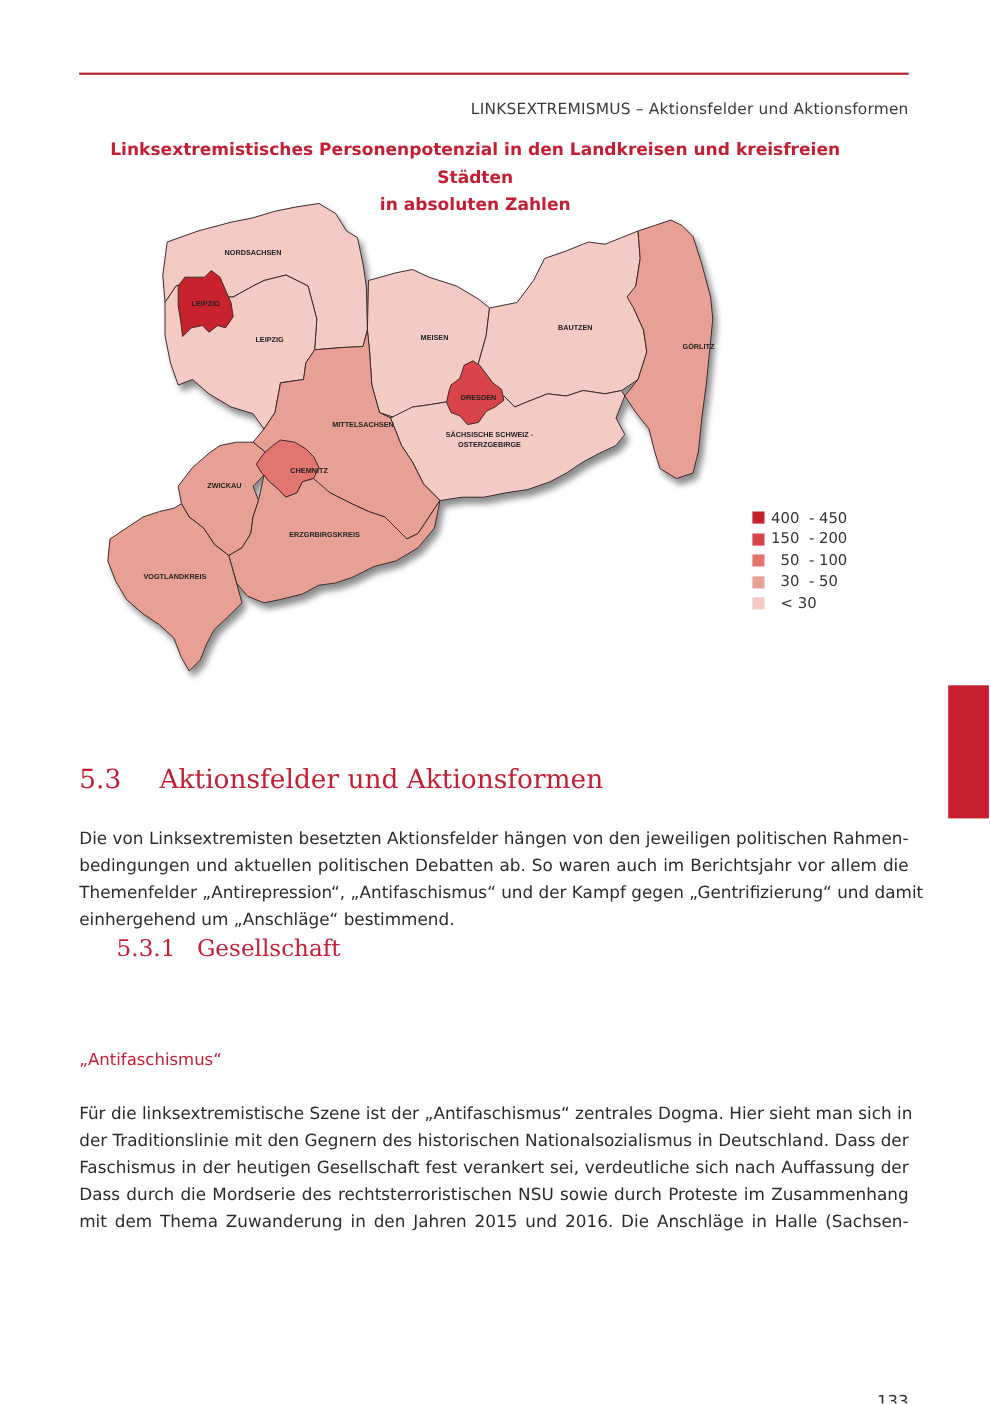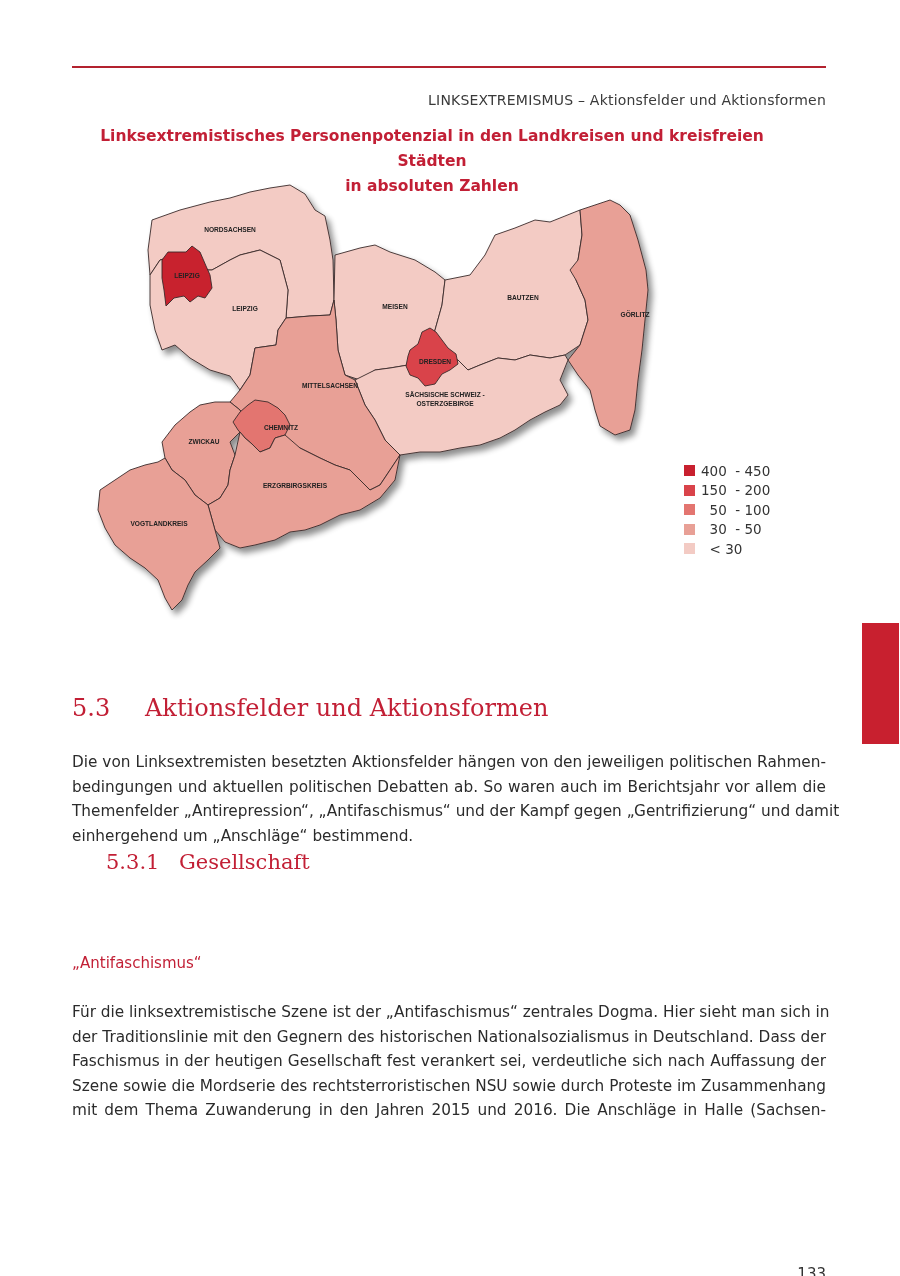--- a/index.html
+++ b/index.html
@@ -146,17 +146,17 @@
   <span class="num">5.3.1</span>
   <span>Gesellschaft</span>
 </div>
 
 <div class="h4">„Antifaschismus“</div>
 
 <div class="para p2">
   <span class="line">Für die linksextremistische Szene ist der „Antifaschismus“ zentrales Dogma. Hier sieht man sich in</span>
   <span class="line">der Traditionslinie mit den Gegnern des historischen Nationalsozialismus in Deutschland. Dass der</span>
   <span class="line">Faschismus in der heutigen Gesellschaft fest verankert sei, verdeutliche sich nach Auffassung der</span>
-  <span class="line">Szene sowie die Mordserie des rechtsterroristischen NSU sowie durch Proteste im Zusammenhang</span>
+  <span class="line">Dass durch die Mordserie des rechtsterroristischen NSU sowie durch Proteste im Zusammenhang</span>
   <span class="line">mit dem Thema Zuwanderung in den Jahren 2015 und 2016. Die Anschläge in Halle (Sachsen-</span>
 </div>
 
 <div class="page-num">133</div>
 
 </body></html>

